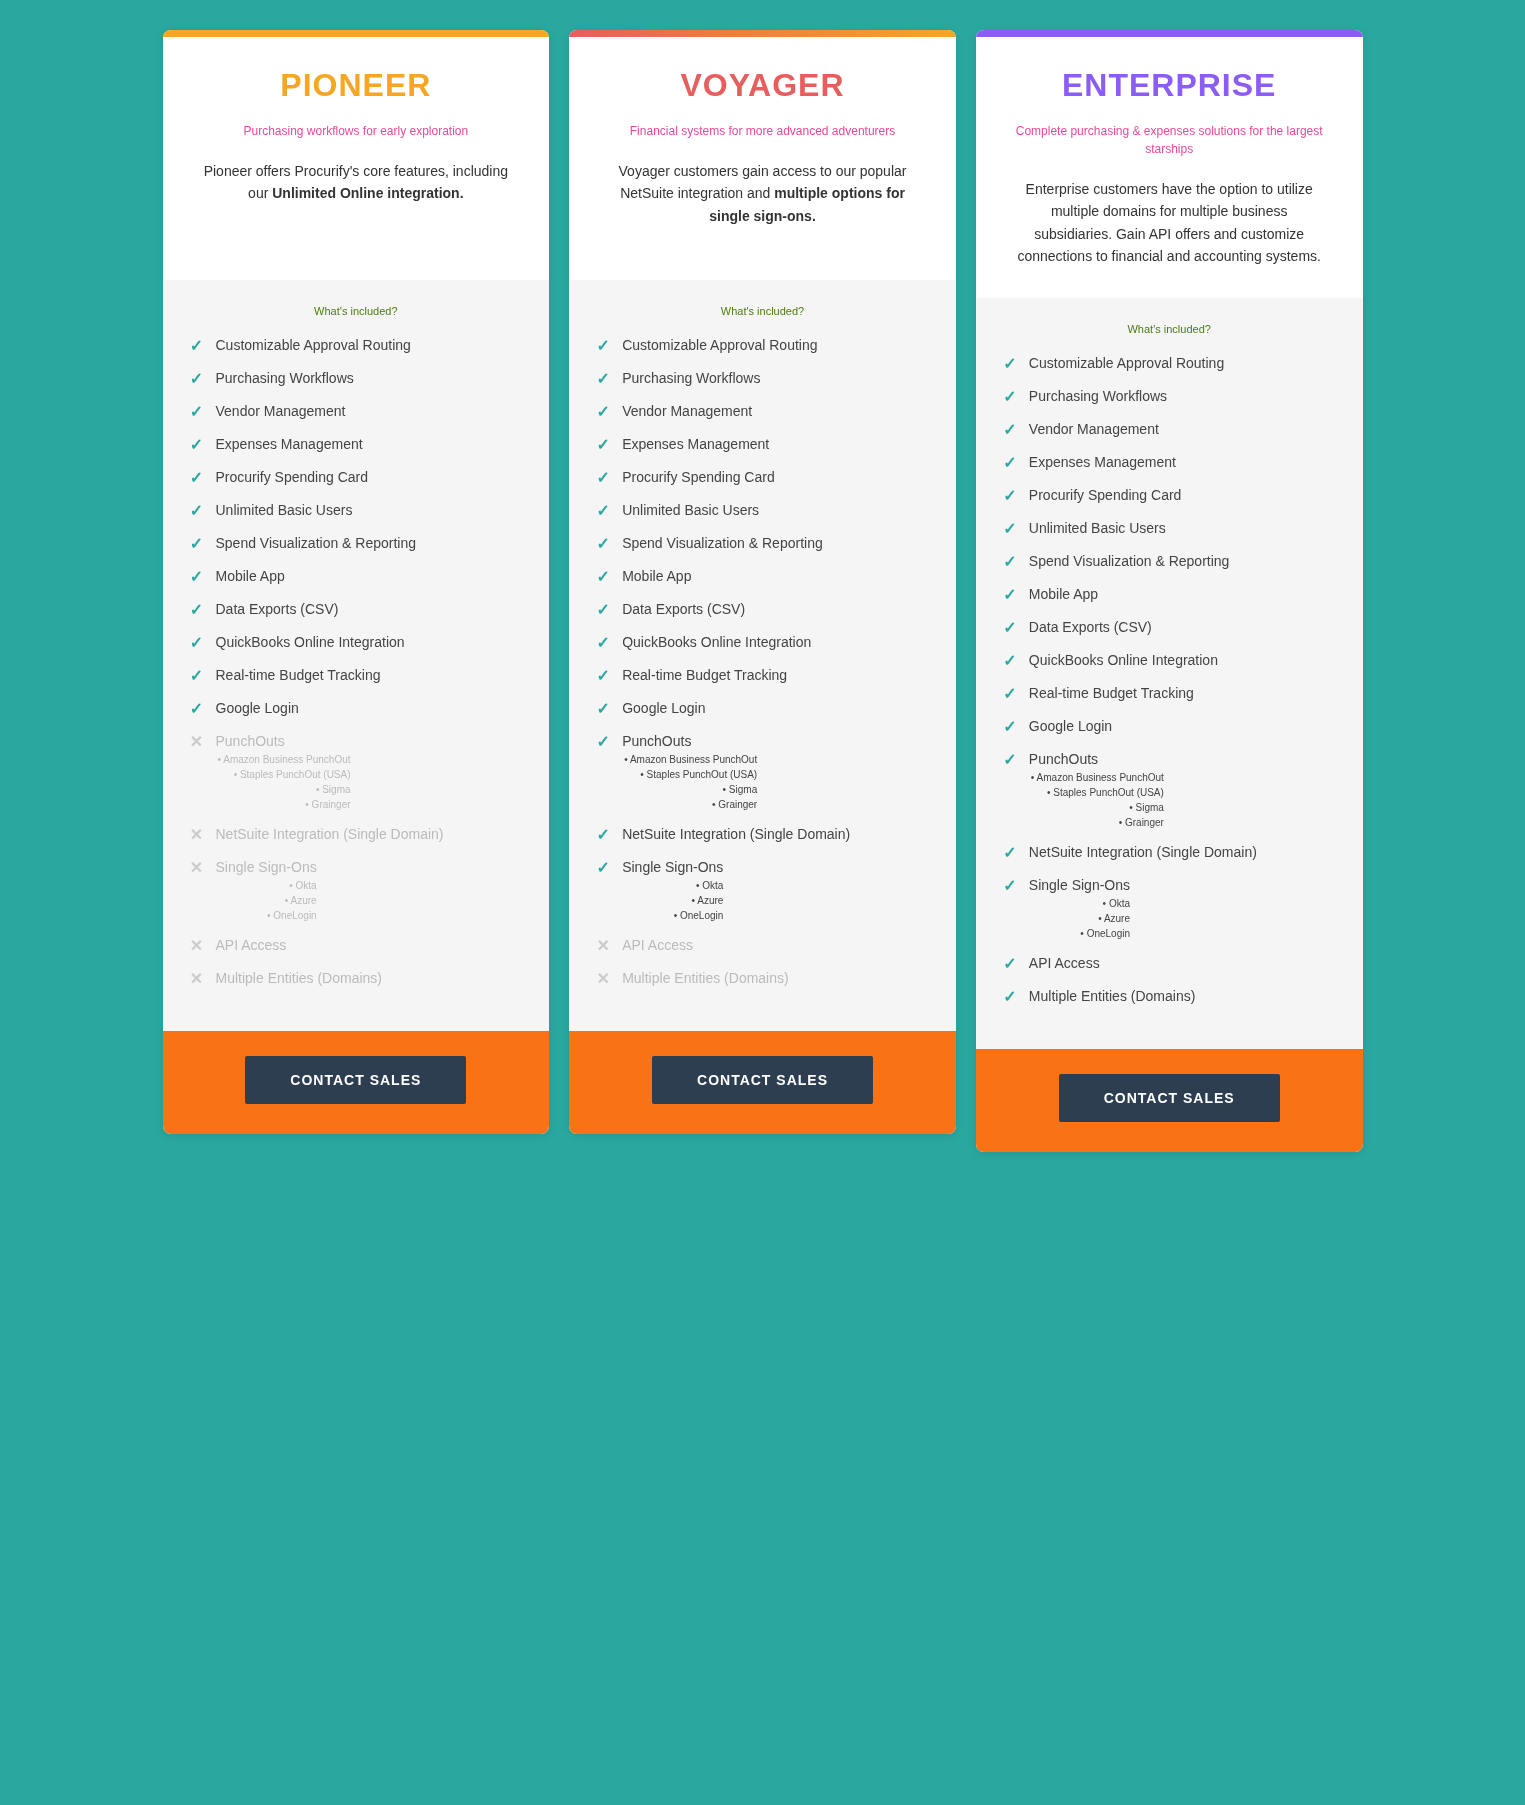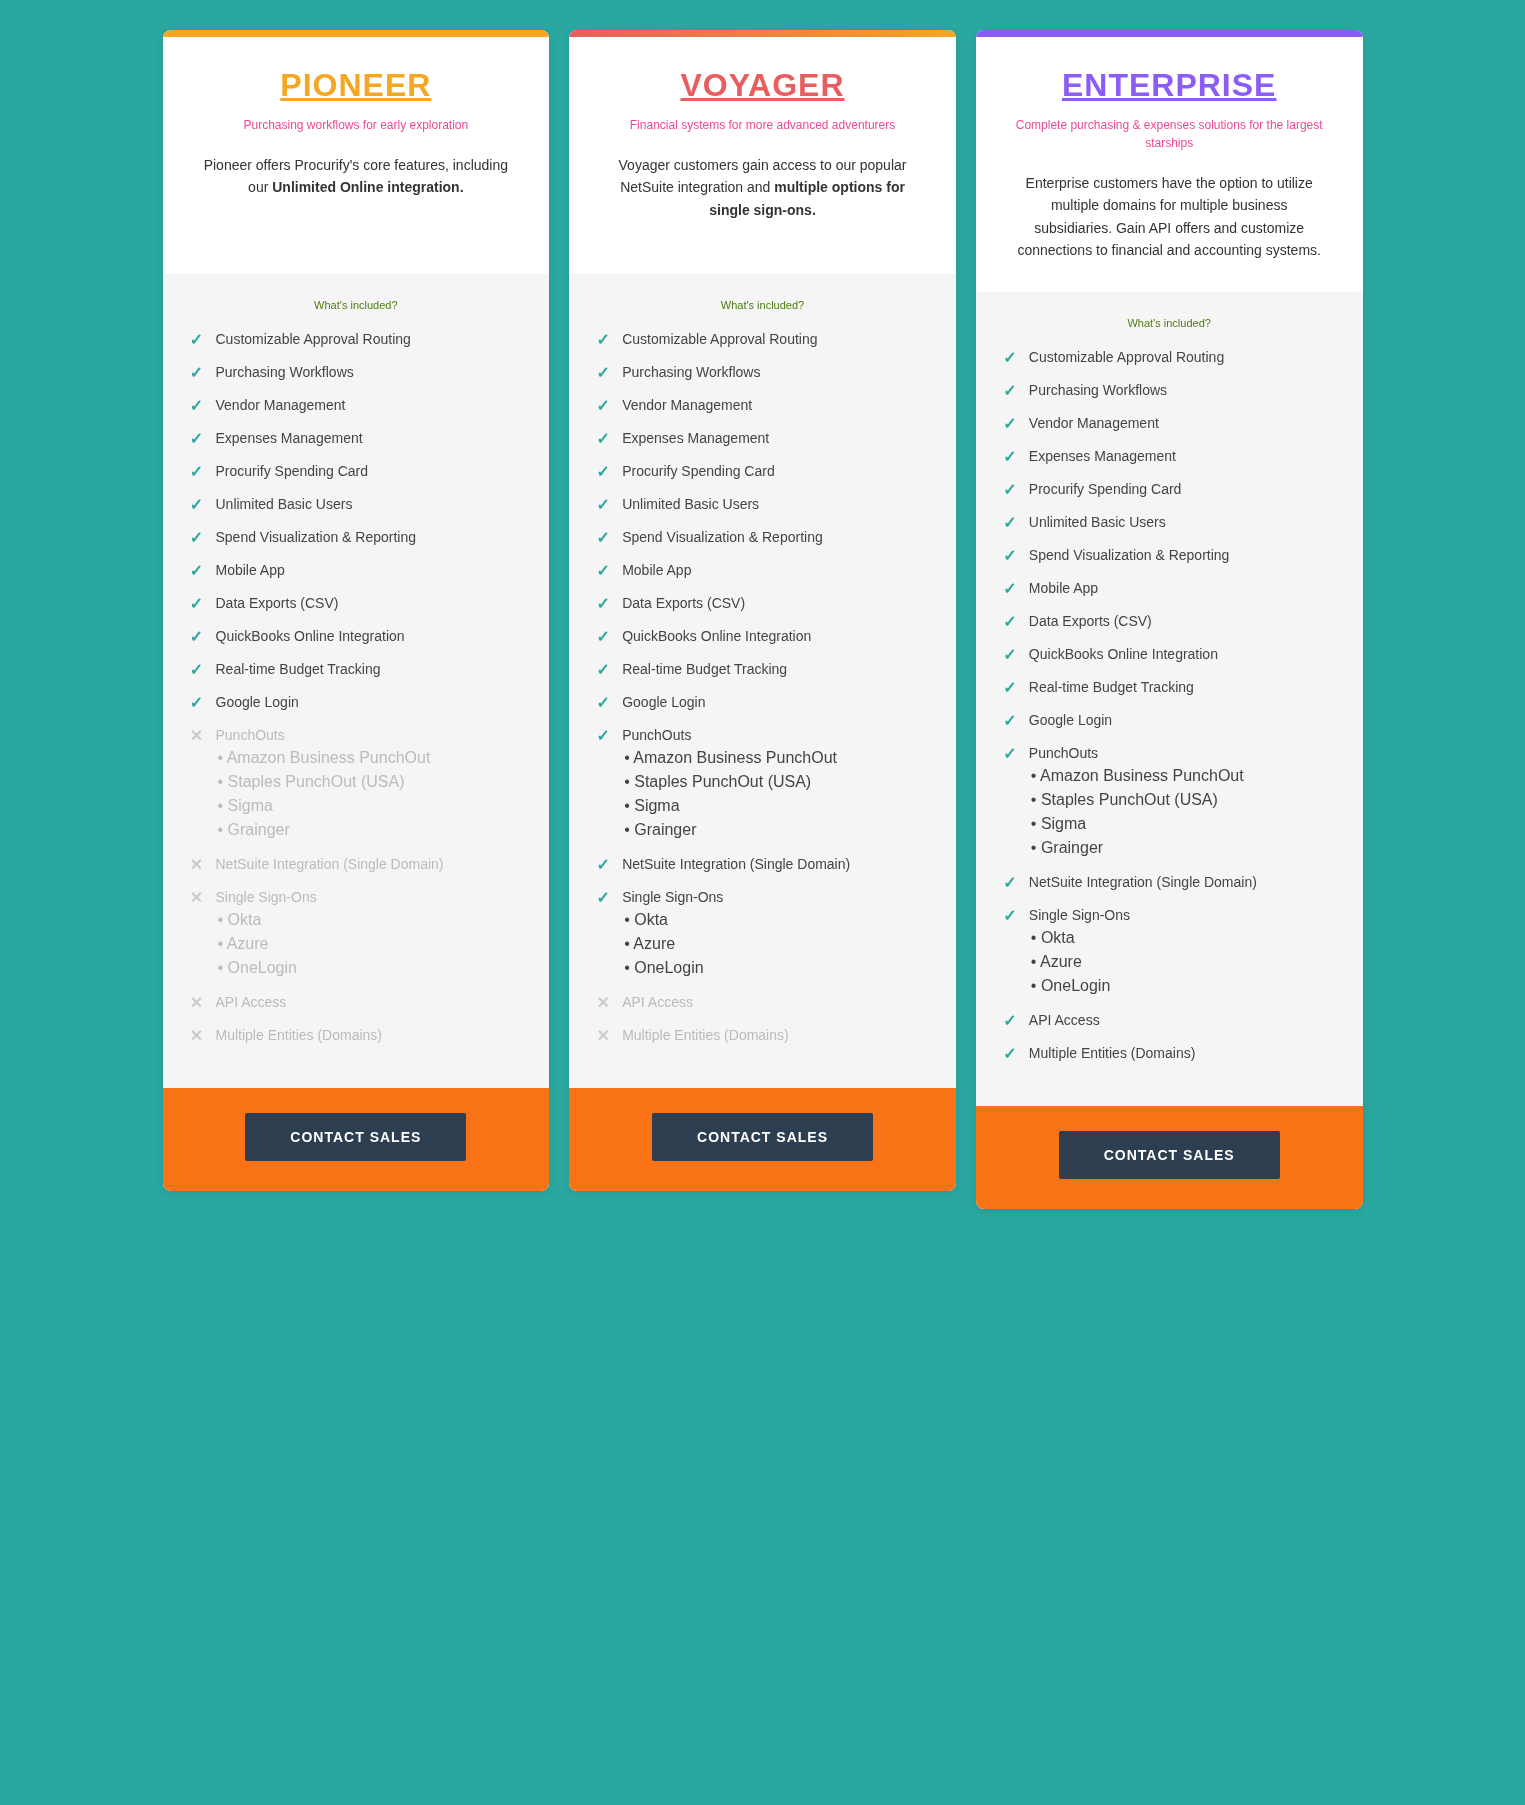--- a/index.html
+++ b/index.html
@@ -34,22 +34,21 @@
     }
     .plan-header {
       padding: 30px 30px 20px;
       text-align: center;
       background: #fff;
     }
     .plan-title {
       font-size: 32px;
       font-weight: 700;
       letter-spacing: 1px;
-      margin-bottom: 12px;
-      text-decoration: underline;
+      margin-bottom: 18px;
     }
     .plan-subtitle {
       font-size: 12px;
       color: #ec4899;
       line-height: 1.5;
       margin-bottom: 20px;
     }
     .plan-description {
       font-size: 14px;
       color: #333;
@@ -103,22 +102,23 @@
       line-height: 1.5;
     }
     .feature-text.inactive {
       color: #bbb;
     }
     .feature-text.active {
       color: #444;
     }
     .feature-sub {
       display: block;
-      font-size: 16px;
+      font-size: 10px;
       padding-left: 2px;
+      text-align: right;
     }
     .plan-footer {
       padding: 25px 30px 30px;
       background: #f97316;
       display: flex;
       justify-content: center;
     }
     .contact-btn {
       background: #2c3e50;
       color: #fff;

